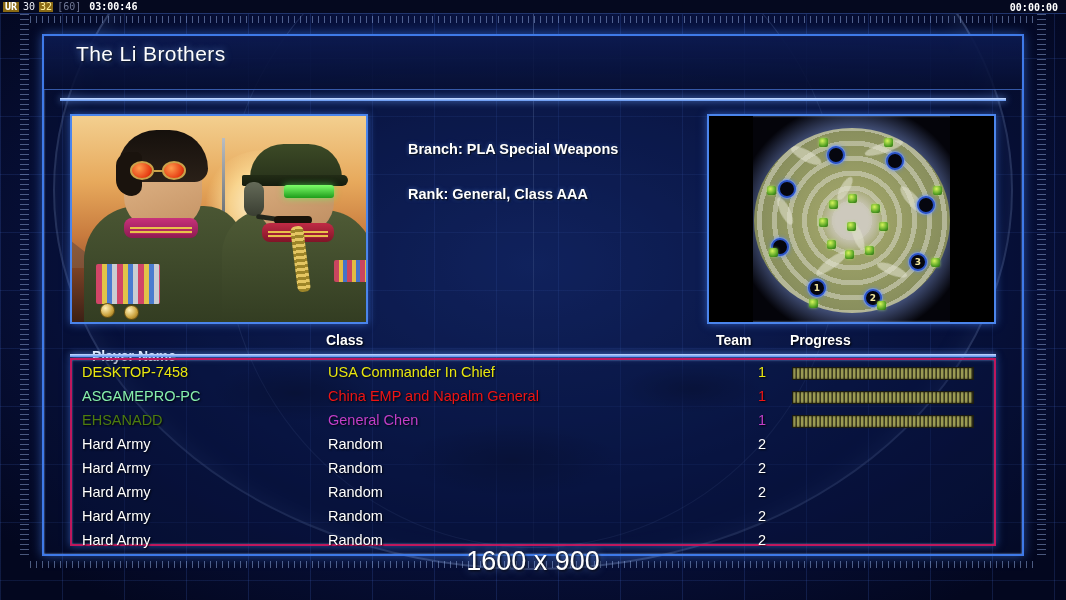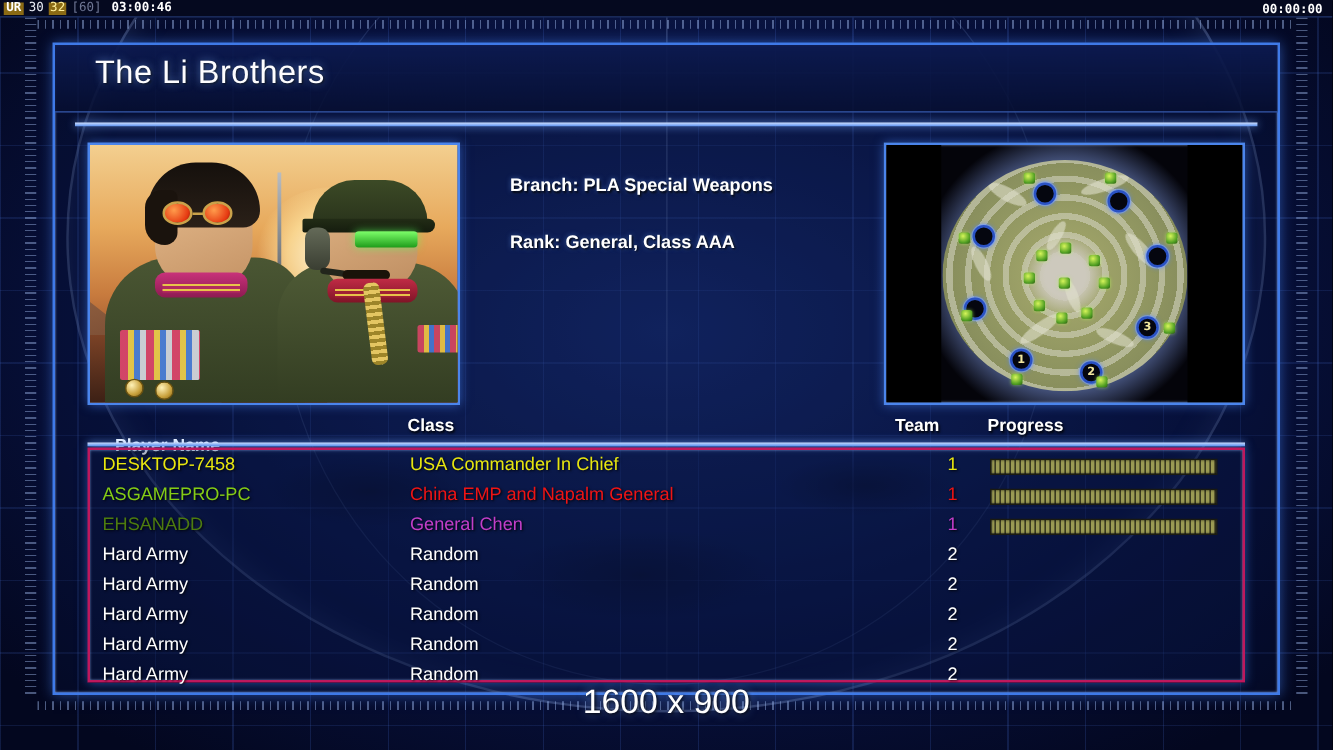--- a/index.html
+++ b/index.html
@@ -94,21 +94,21 @@
   }
 
   
   #titlebar {
     position:relative; height:54px;
     background:linear-gradient(to bottom, rgba(12,26,80,.92), rgba(6,14,48,.80));
     border-bottom:1px solid rgba(90,140,240,.55);
   }
   #title {
     position:absolute; left:32px; top:6px;
-    font-size:26px; color:#fdfdff; font-weight:normal; letter-spacing:.4px;
+    font-size:21px; color:#fdfdff; font-weight:normal; letter-spacing:.4px;
     text-shadow:0 0 7px rgba(120,170,255,.65), 1px 1px 2px #000;
   }
   #title-rule {
     position:absolute; left:16px; right:16px; top:62px; height:3px;
     background:linear-gradient(to bottom,#cfe0ff,#5d92f0);
     box-shadow:0 0 7px rgba(110,165,255,.85);
   }
 
   
   #inforow {
@@ -485,21 +485,21 @@
   <div id="roster">
       <div class="row">
         <div class="cell c-name" style="color: rgb(232, 230, 15);">DESKTOP-7458</div>
         <div class="cell c-army" style="color: rgb(232, 230, 15);">USA Commander In Chief</div>
         <div class="cell c-team" style="color: rgb(232, 230, 15);">1</div>
         <div class="bar-wrap">
           <div class="bar" style="width: 100%;"></div>
         </div>
       </div>
       <div class="row">
-        <div class="cell c-name" style="color: #84cc16;">ASGAMEPRO-PC</div>
+        <div class="cell c-name" style="color: #86efac;">ASGAMEPRO-PC</div>
         <div class="cell c-army" style="color: rgb(239, 20, 20);">China EMP and Napalm General</div>
         <div class="cell c-team" style="color: rgb(239, 20, 20);">1</div>
         <div class="bar-wrap">
           <div class="bar" style="width: 100%;"></div>
         </div>
       </div>
       <div class="row">
         <div class="cell c-name" style="color: #4d7c0f;">EHSANADD</div>
         <div class="cell c-army" style="color: rgb(194, 62, 200);">General Chen</div>
         <div class="cell c-team" style="color: rgb(194, 62, 200);">1</div>

